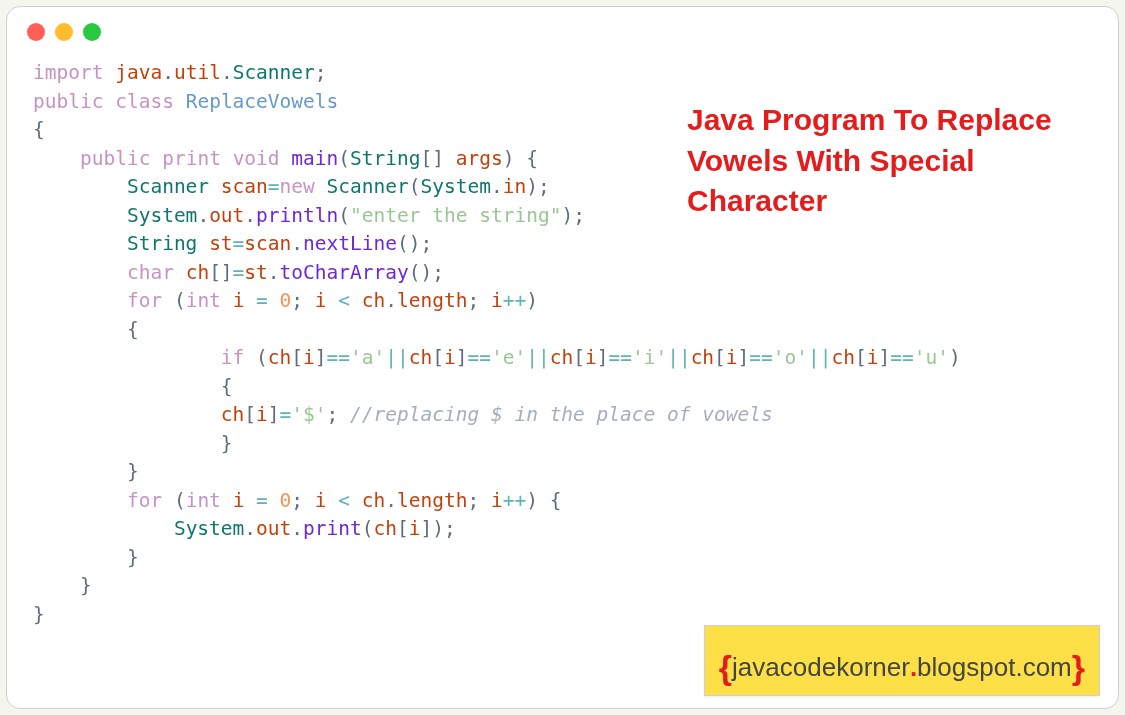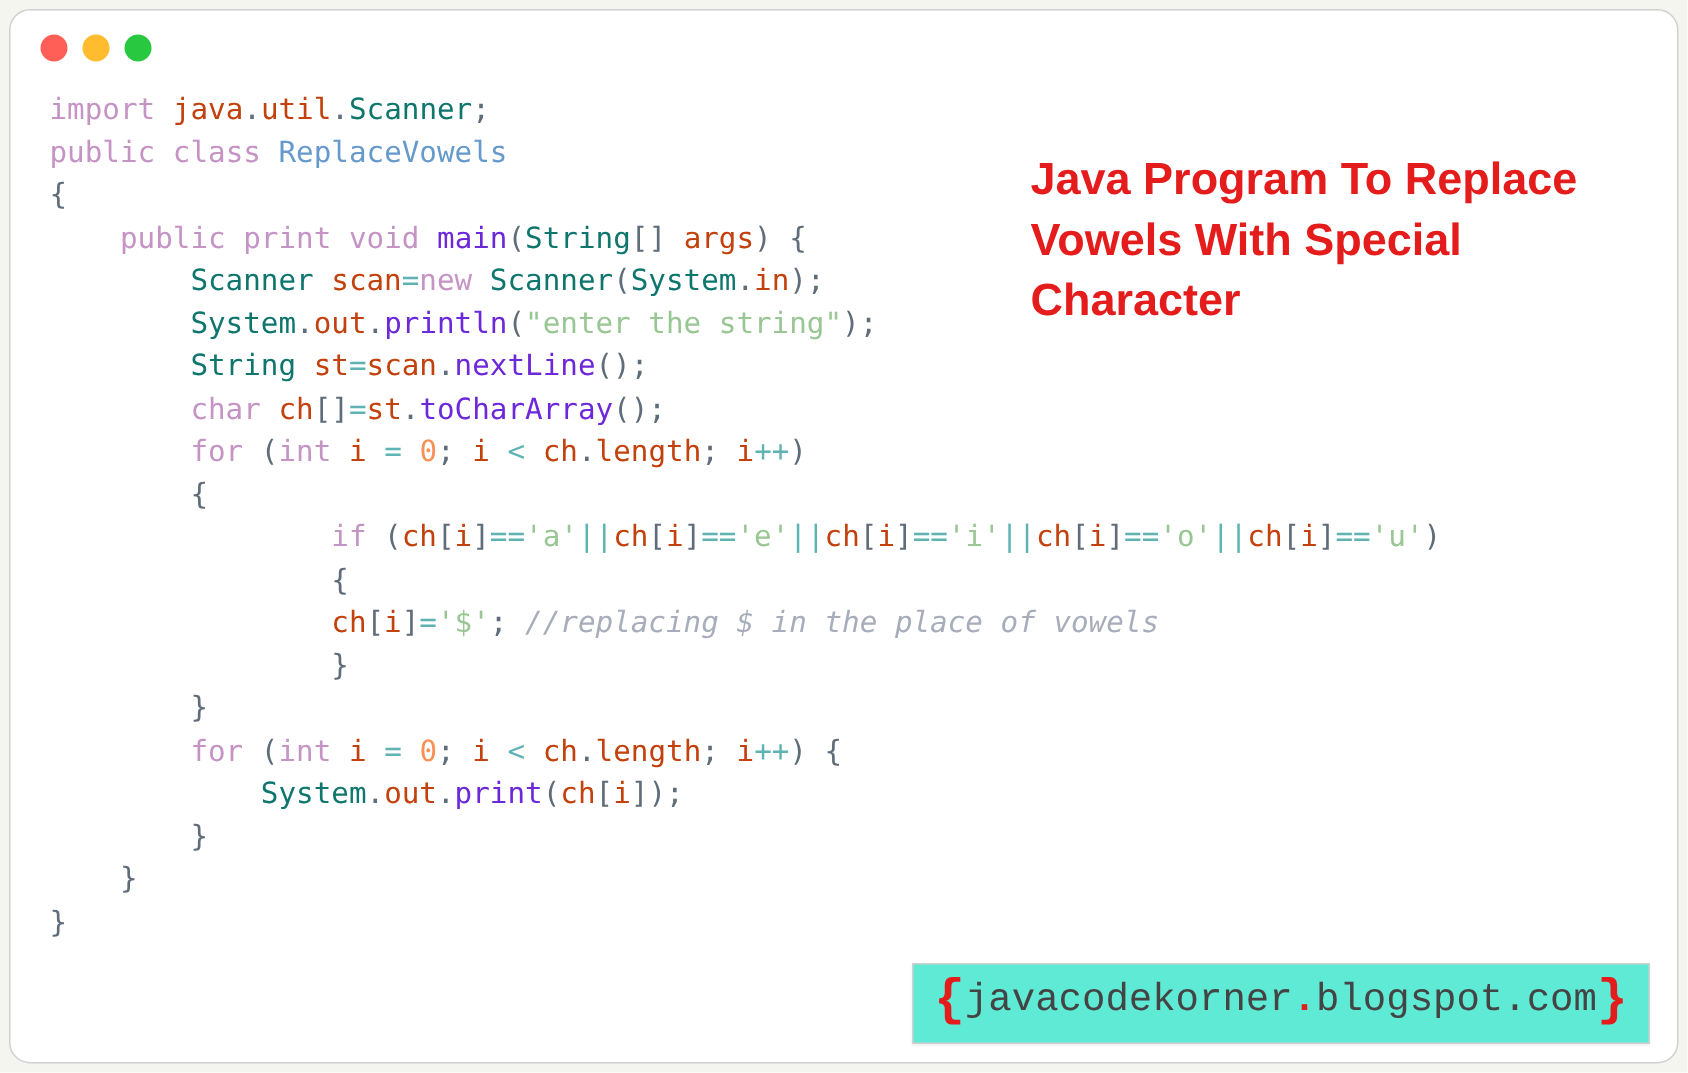--- a/index.html
+++ b/index.html
@@ -62,24 +62,24 @@
     font-size: 30px;
     font-weight: 700;
     color: #e41c1c;
     line-height: 1.35;
     margin-top: 33px;
   }
   .watermark {
     position: absolute;
     right: 18px;
     bottom: 12px;
-    background: #5eead4;
+    background: #fde047;
     border: 1px solid #d0d0d0;
-    padding: 6px 14px 8px 14px;
-    font-family: Liberation Mono, monospace;
+    padding: 22px 14px 8px 14px;
+    font-family: Liberation Sans, sans-serif;
     font-size: 26px;
     color: #444;
     box-shadow: 0 1px 2px rgba(0,0,0,0.08);
   }
   .watermark .brace {
     color: #e41c1c;
     font-weight: 700;
     font-size: 34px;
     vertical-align: -3px;
   }

